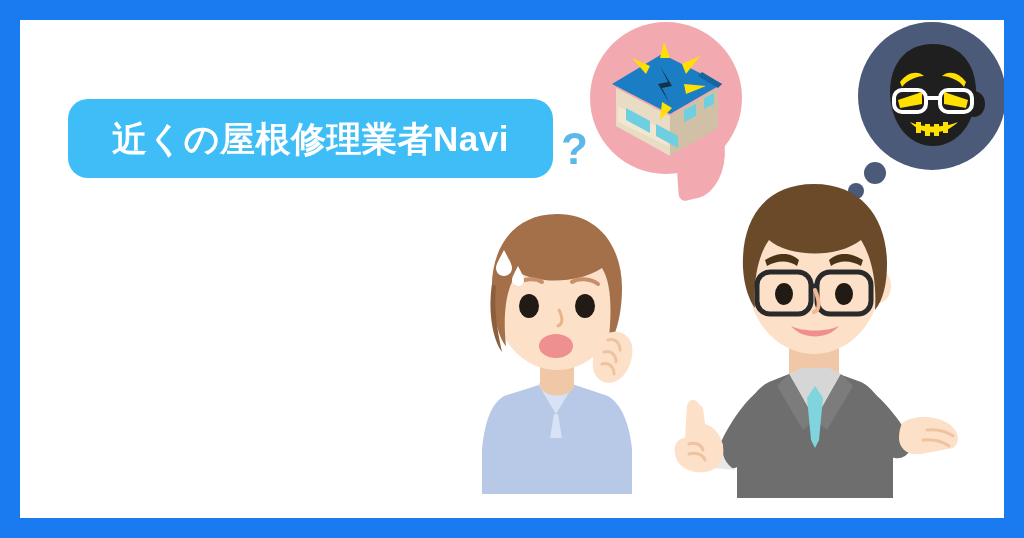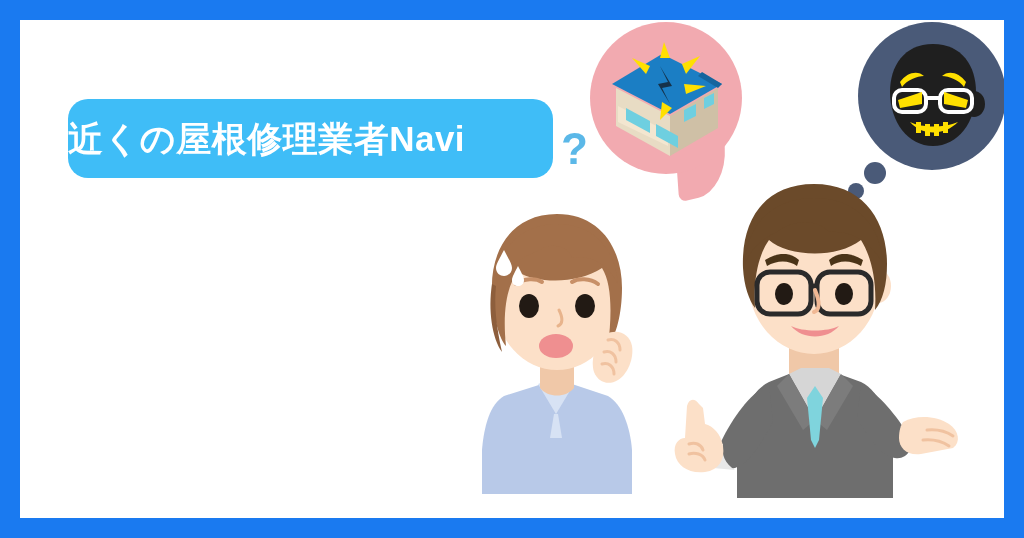--- a/index.html
+++ b/index.html
@@ -37,21 +37,21 @@
   #badge {
     position: absolute;
     left: 48px;
     top: 79px;
     width: 485px;
     height: 79px;
     background: #3fbdf7;
     border-radius: 20px;
     display: flex;
     align-items: center;
-    justify-content: flex-start;
+    justify-content: center;
   }
   #badge-label {
     color: #ffffff;
     font-size: 35px;
     font-weight: bold;
     letter-spacing: 0.5px;
     line-height: 1;
     white-space: nowrap;
   }
 

